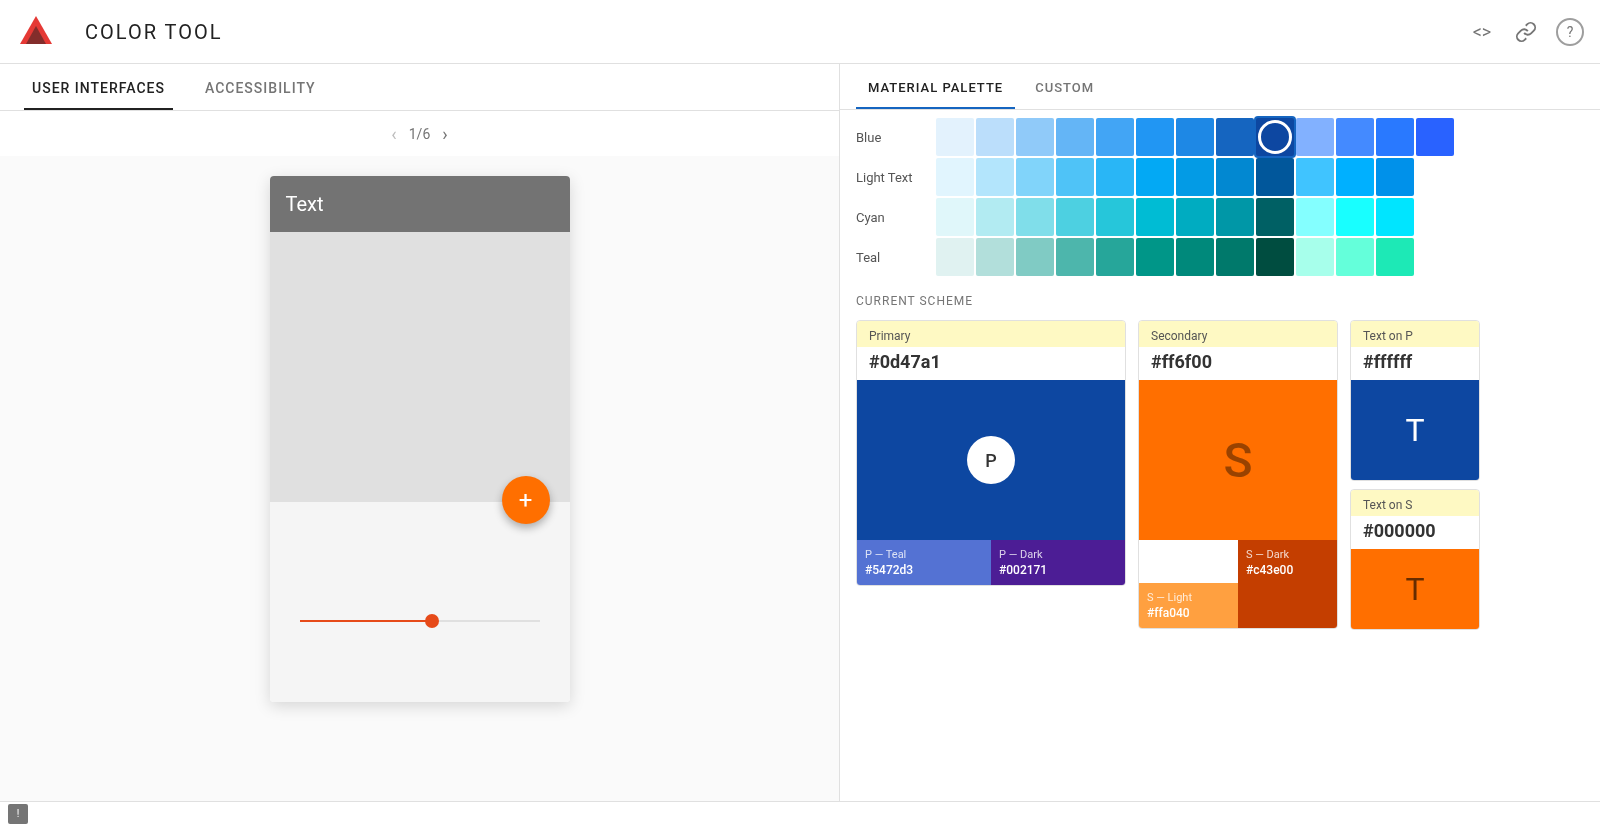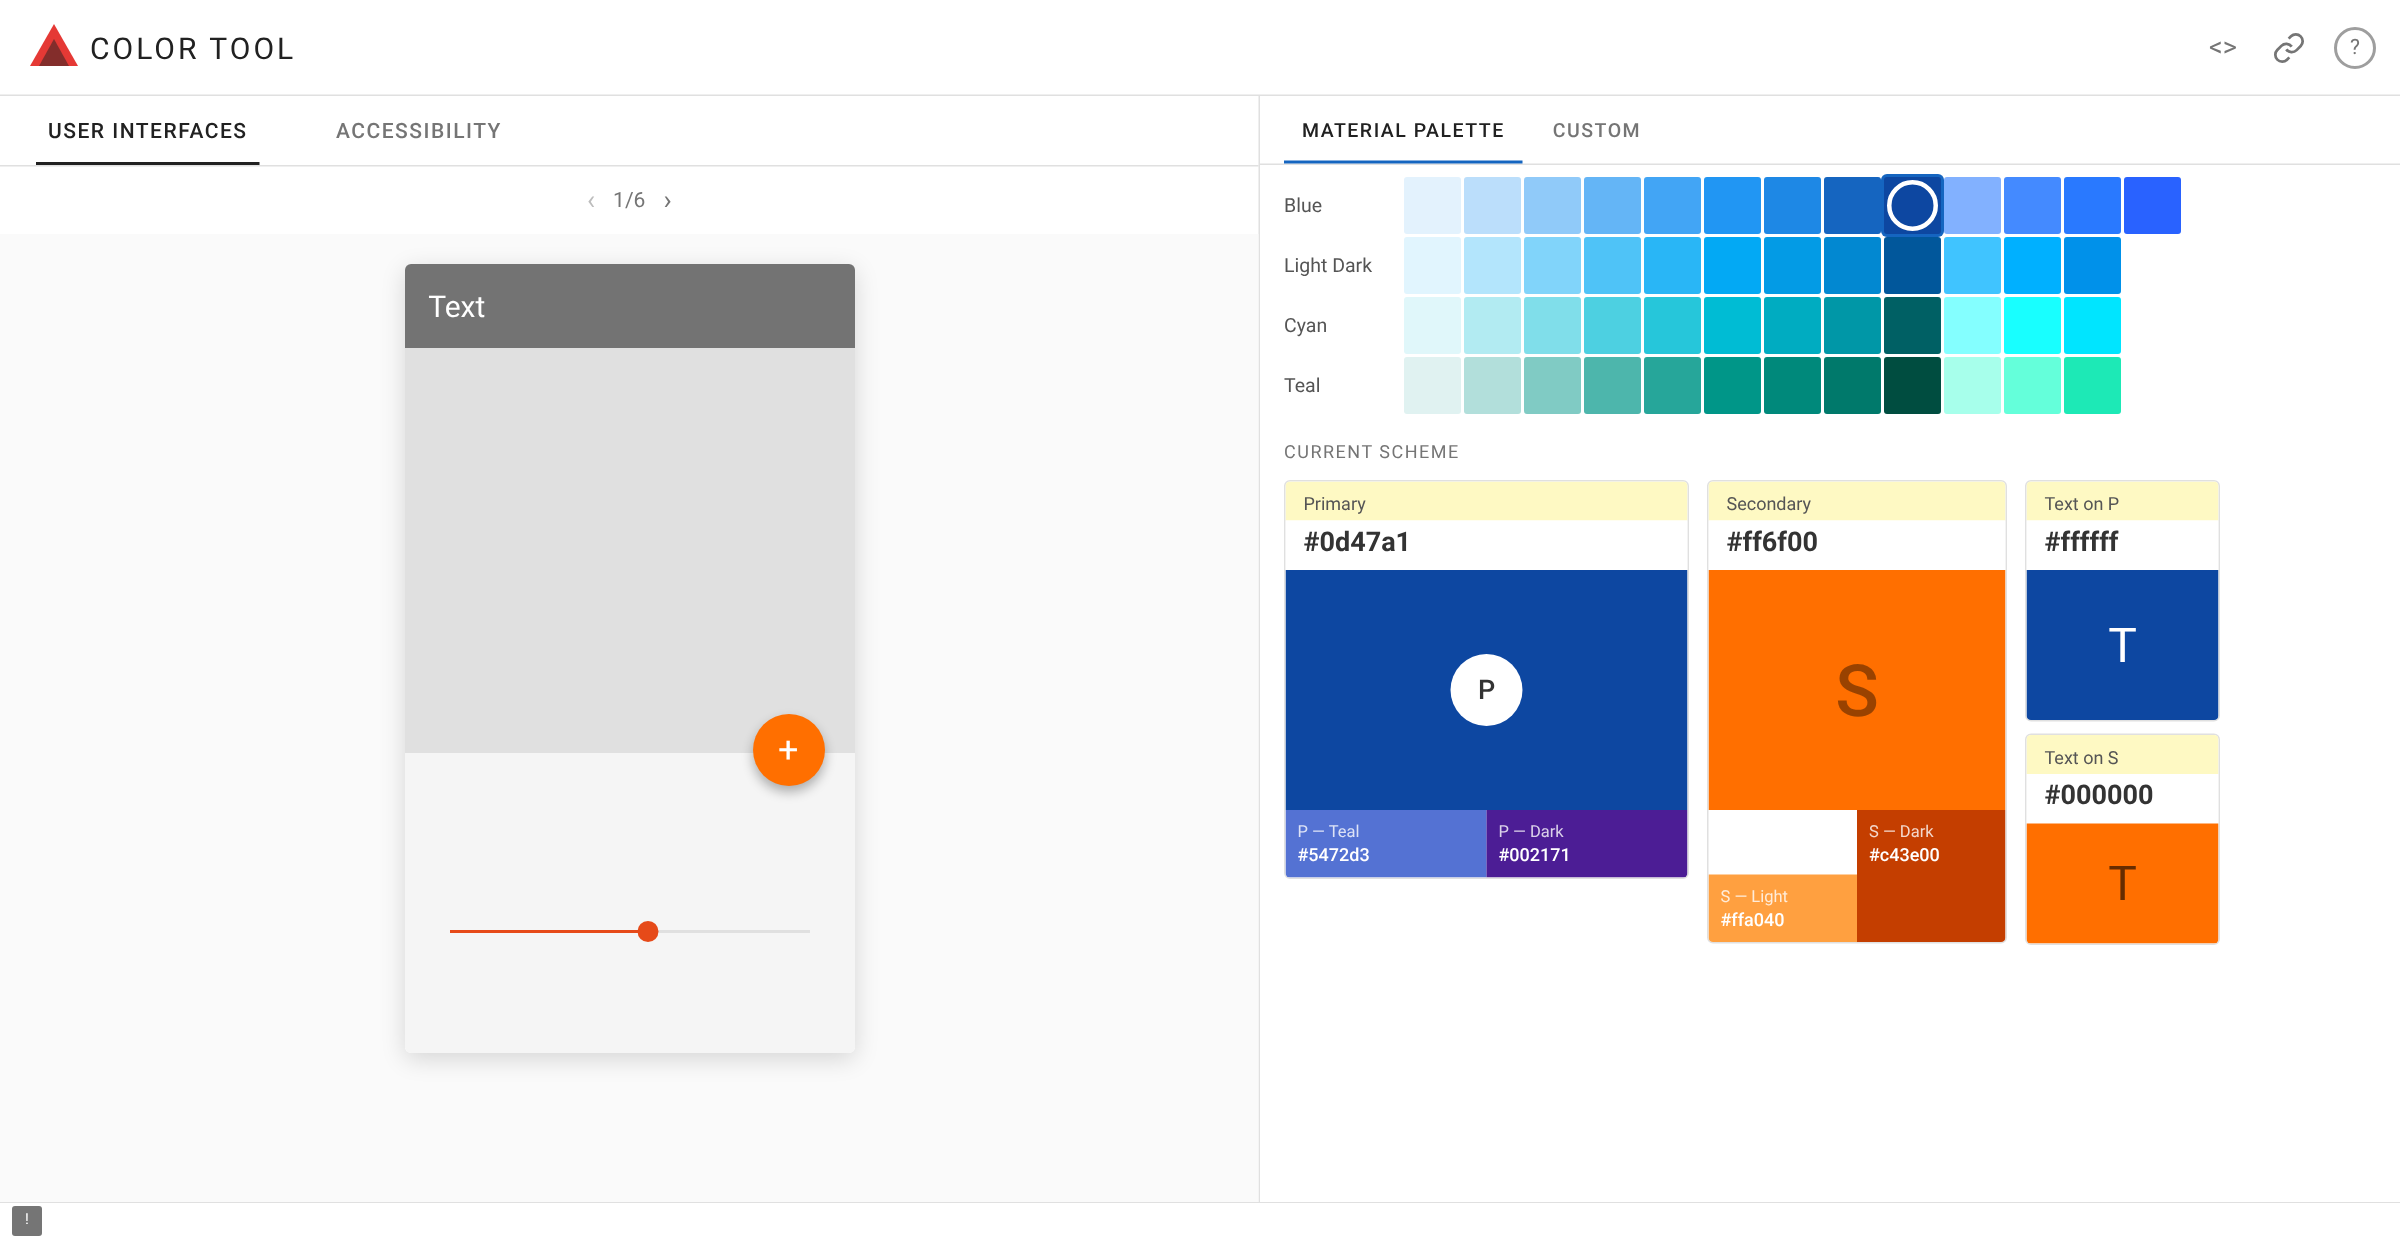--- a/index.html
+++ b/index.html
@@ -7,32 +7,32 @@
 
     
     .header {
       display: flex;
       align-items: center;
       justify-content: space-between;
       height: 64px;
       padding: 0 16px;
       border-bottom: 1px solid #e0e0e0;
     }
-    .header-left { display: flex; align-items: center; gap: 4px; }
+    .header-left { display: flex; align-items: center; gap: 29px; }
     .logo-icon { width: 40px; height: 40px; }
     .app-title { font-size: 20px; font-weight: 400; letter-spacing: 2px; color: #212121; }
     .header-right { display: flex; align-items: center; gap: 16px; color: #757575; }
     .header-icon { width: 28px; height: 28px; display: flex; align-items: center; justify-content: center; cursor: pointer; font-size: 18px; color: #757575; }
 
     
     .main-layout { display: flex; height: calc(825px - 64px); }
 
     
     .left-panel { flex: 0 0 840px; border-right: 1px solid #e0e0e0; display: flex; flex-direction: column; }
-    .tabs { display: flex; border-bottom: 1px solid #e0e0e0; padding: 0 24px; gap: 19px; }
+    .tabs { display: flex; border-bottom: 1px solid #e0e0e0; padding: 0 24px; }
     .tab {
       padding: 16px 8px 12px;
       font-size: 14px;
       font-weight: 500;
       letter-spacing: 1px;
       color: #757575;
       cursor: pointer;
       border-bottom: 2px solid transparent;
       margin-right: 24px;
       text-transform: uppercase;
@@ -311,21 +311,21 @@
             <div class="swatch" title="#1e88e5" style="background: rgb(30, 136, 229);"></div>
             <div class="swatch" title="#1565c0" style="background: rgb(21, 101, 192);"></div>
             <div class="swatch selected" title="#0d47a1" style="background: rgb(13, 71, 161);"></div>
             <div class="swatch" title="#82b1ff" style="background: rgb(130, 177, 255);"></div>
             <div class="swatch" title="#448aff" style="background: rgb(68, 138, 255);"></div>
             <div class="swatch" title="#2979ff" style="background: rgb(41, 121, 255);"></div>
             <div class="swatch" title="#2962ff" style="background: rgb(41, 98, 255);"></div>
           </div>
         </div>
         <div class="color-row">
-          <span class="color-row-label">Light Dark</span>
+          <span class="color-row-label">Light Text</span>
           <div class="color-swatches">
             <div class="swatch" title="#e1f5fe" style="background: rgb(225, 245, 254);"></div>
             <div class="swatch" title="#b3e5fc" style="background: rgb(179, 229, 252);"></div>
             <div class="swatch" title="#81d4fa" style="background: rgb(129, 212, 250);"></div>
             <div class="swatch" title="#4fc3f7" style="background: rgb(79, 195, 247);"></div>
             <div class="swatch" title="#29b6f6" style="background: rgb(41, 182, 246);"></div>
             <div class="swatch" title="#03a9f4" style="background: rgb(3, 169, 244);"></div>
             <div class="swatch" title="#039be5" style="background: rgb(3, 155, 229);"></div>
             <div class="swatch" title="#0288d1" style="background: rgb(2, 136, 209);"></div>
             <div class="swatch" title="#01579b" style="background: rgb(1, 87, 155);"></div>

